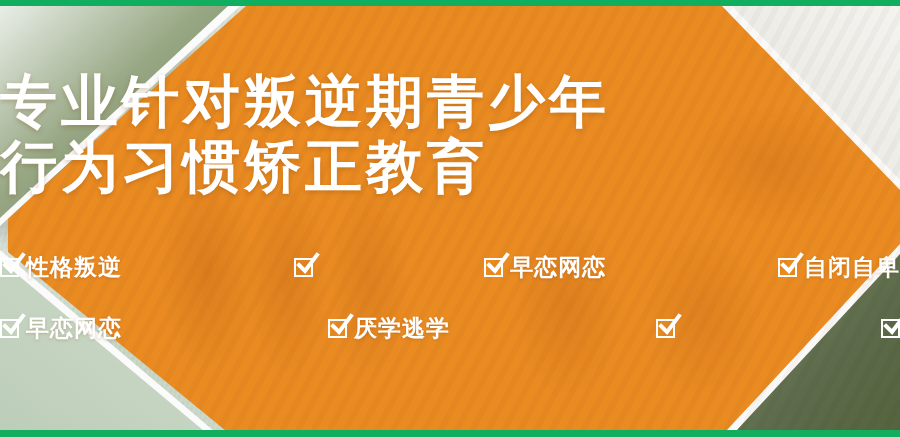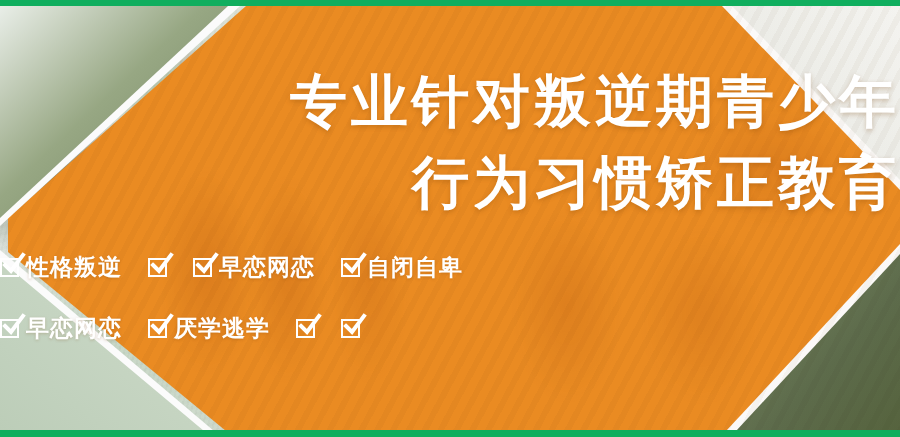--- a/index.html
+++ b/index.html
@@ -77,39 +77,39 @@
   
   .rule{position:absolute;left:0;width:900px;height:6px;background:#10ae5e;}
   .rule.top{top:0;}
   .rule.bottom{bottom:0;height:7px;}
 
   
   .content{position:absolute;inset:0;}
 
   .headline{
     position:absolute;left:0;right:0;top:72px;
-    text-align:right;color:#fff;
+    text-align:left;color:#fff;
     font-weight:700;
     letter-spacing:2px;
     line-height:1.04;
     text-shadow:0 2px 5px rgba(120,60,0,.28);
     user-select:none;
   }
   .headline .l1{
     display:block;font-size:57px;letter-spacing:4px;
   }
   .headline .l2{
-    display:block;font-size:57px;letter-spacing:4px;margin-top:22px;
+    display:block;font-size:57px;letter-spacing:4px;margin-top:6px;
   }
 
   .checklist{
     position:absolute;left:0;right:0;top:252px;
   }
   .crow{
-    display:flex;justify-content:flex-start;align-items:center;
+    display:flex;justify-content:space-between;align-items:center;
     gap:26px;
     margin-bottom:30px;
   }
   .citem{
     display:flex;align-items:center;gap:7px;
     color:#fff;
   }
   .cbox{
     position:relative;
     width:19px;height:19px;flex:0 0 19px;

